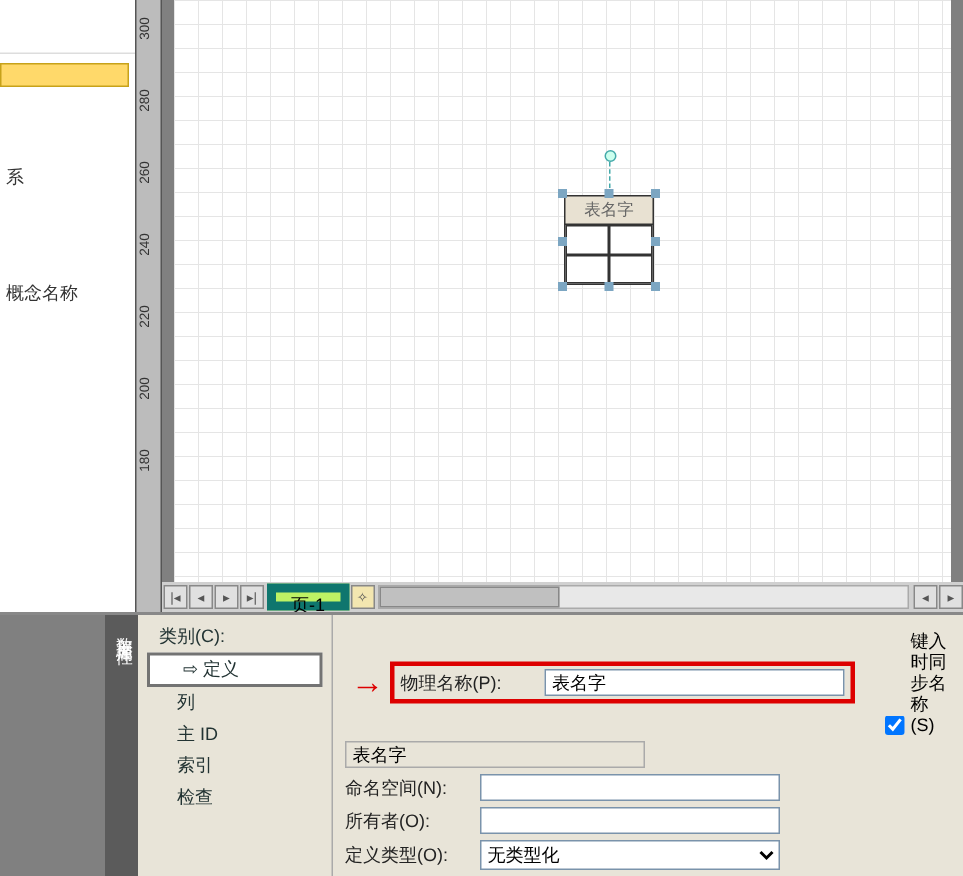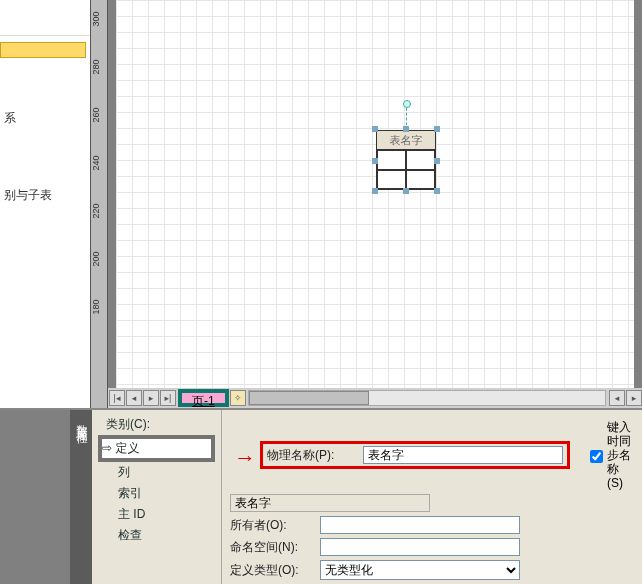--- a/index.html
+++ b/index.html
@@ -20,57 +20,57 @@
 .grid { position: absolute; inset: 0; background-image: linear-gradient(#e5e5e5 1px, transparent 1px), linear-gradient(90deg, #e5e5e5 1px, transparent 1px); background-size: 16px 16px; }
 .shape { position: absolute; left: 260px; top: 130px; }
 .shape .handle { width: 6px; height: 6px; background: #7ca6c2; position: absolute; }
 .shape .header { width: 60px; height: 20px; background: #e8e1d2; border: 1px solid #333; font-size: 11px; text-align: center; line-height: 18px; color: #666; }
 .shape .body { width: 60px; height: 40px; border: 1px solid #333; border-top: none; background: #fff; display: grid; grid-template-columns: 1fr 1fr; grid-template-rows: 1fr 1fr; }
 .shape .body div { border: 0.5px solid #333; }
 .shape .rot-handle { position: absolute; top: -30px; left: 27px; width: 8px; height: 8px; border: 1px solid #4aa; border-radius: 50%; background: #cfe; }
 .shape .rot-line { position: absolute; top: -22px; left: 30px; width: 0; height: 22px; border-left: 1px dashed #4aa; }
 
 .h-scroll { position: absolute; bottom: 0; left: 0; right: 0; height: 20px; background: #d0d0d0; display: flex; align-items: center; }
-.tab { background: #f9a8d4; border: 4px solid #0f766e; padding: 1px 10px; margin-left: 2px; height: 18px; line-height: 14px; text-decoration: underline; }
+.tab { background: #bef264; border: 6px solid #0f766e; padding: 1px 10px; margin-left: 2px; height: 18px; line-height: 14px; text-decoration: underline; }
 .nav-btn { width: 16px; height: 16px; background: #e0e0e0; border: 1px solid #888; margin-left: 1px; display: flex; align-items: center; justify-content: center; font-size: 9px; color: #555; }
 .scrollbar-track { flex: 1; height: 16px; background: #e8e8e8; border: 1px solid #aaa; margin: 0 2px; position: relative; }
 .scrollbar-thumb { position: absolute; left: 0; width: 120px; height: 14px; background: #c0c0c0; border: 1px solid #888; }
 
 
 .bottom-area { position: absolute; top: 408px; left: 0; right: 0; bottom: 0; background: #e8e4d8; display: flex; border-top: 2px solid #888; }
 .vert-tab { width: 22px; background: #5b5b5b; color: #fff; writing-mode: vertical-rl; text-orientation: upright; padding: 6px 3px; font-size: 11px; letter-spacing: 2px; }
 .tree-panel { width: 130px; background: #e8e4d8; padding: 4px 6px; border-right: 1px solid #aaa; }
 .tree-panel .line { padding: 2px 0 2px 8px; color: #233; }
-.tree-panel .line.selected { background: #fff; border: 4px solid #737373; padding: 1px 0; }
+.tree-panel .line.selected { background: #fff; border: 2px solid #737373; padding: 1px 22px; }
 .tree-panel .sub { padding-left: 20px; }
 
 .form-panel { flex: 1; padding: 6px 8px; position: relative; }
 .form-row { display: flex; align-items: center; margin: 4px 0; }
 .form-row label { width: 90px; color: #222; }
 .form-row input[type=text] { width: 200px; height: 18px; border: 1px solid #7a93ab; background: #fff; padding: 0 4px; font-size: 12px; }
 .form-row .readonly { background: #e8e4d8; width: 200px; height: 18px; border: 1px solid #aaa; padding: 0 4px; line-height: 16px; }
 .form-row select { width: 200px; height: 20px; border: 1px solid #7a93ab; background: #fff; }
 .red-box-1 { border: 3px solid #d00; padding: 2px 4px; }
 .arrow-red { color: #d00; font-size: 22px; font-weight: bold; margin: 0 4px; }
-.sync-check { display: flex; align-items: center; gap: 4px; margin-left: 20px; }
+.sync-check { display: flex; align-items: flex-end; gap: 4px; margin-left: 20px; }
 .sync-check input { margin-top: 2px; }
 .sync-check span { line-height: 14px; }
 </style>
 </head>
 <body>
 
 <div class="top-area">
   <div class="left-panel">
     <div class="left-strip"></div>
     <div class="left-strip selected"></div>
     <div style="height:40px"></div>
     <div class="item">系</div>
     <div style="height:30px"></div>
     <div style="height:18px"></div>
-    <div class="item">别与子表</div>
+    <div class="item">概念名称</div>
   </div>
 
   <div class="ruler-v">
     <div class="tick" style="top:10px">300</div>
     <div class="tick" style="top:58px">280</div>
     <div class="tick" style="top:106px">260</div>
     <div class="tick" style="top:154px">240</div>
     <div class="tick" style="top:202px">220</div>
     <div class="tick" style="top:250px">200</div>
     <div class="tick" style="top:298px">180</div>
@@ -115,47 +115,47 @@
   </div>
 </div>
 
 <div class="bottom-area">
   <div style="width:70px;background:#808080"></div>
   <div class="vert-tab">数据库属性</div>
   <div class="tree-panel">
     <div class="line">类别(C):</div>
     <div class="line selected"><span>⇨ </span><span>定义</span></div>
     <div class="line sub">列</div>
+    <div class="line sub">主 ID</div>
     <div class="line sub">索引</div>
-    <div class="line sub">主 ID</div>
     <div class="line sub">检查</div>
 
   </div>
 
   <div class="form-panel">
     <div class="form-row">
       <span class="arrow-red">→</span>
       <span class="red-box-1" style="display:flex;align-items:center;gap:6px">
         <label>物理名称(P):</label>
         <input type="text" value="表名字" style="">
       </span>
       <div class="sync-check">
         <input type="checkbox" checked="" style="">
         <span>键入时同步名称(S)</span>
       </div>
     </div>
     <div class="form-row">
       <div class="readonly">表名字</div>
     </div>
     <div class="form-row">
-      <label>所有者(O):</label>
+      <label>命名空间(N):</label>
       <input type="text" value="" style="">
     </div>
     <div class="form-row">
-      <label>命名空间(N):</label>
+      <label>所有者(O):</label>
       <input type="text" value="" style="">
     </div>
     <div class="form-row">
       <label>定义类型(O):</label>
       <select>
         <option>无类型化</option>
       </select>
     </div>
   </div>
 </div>

